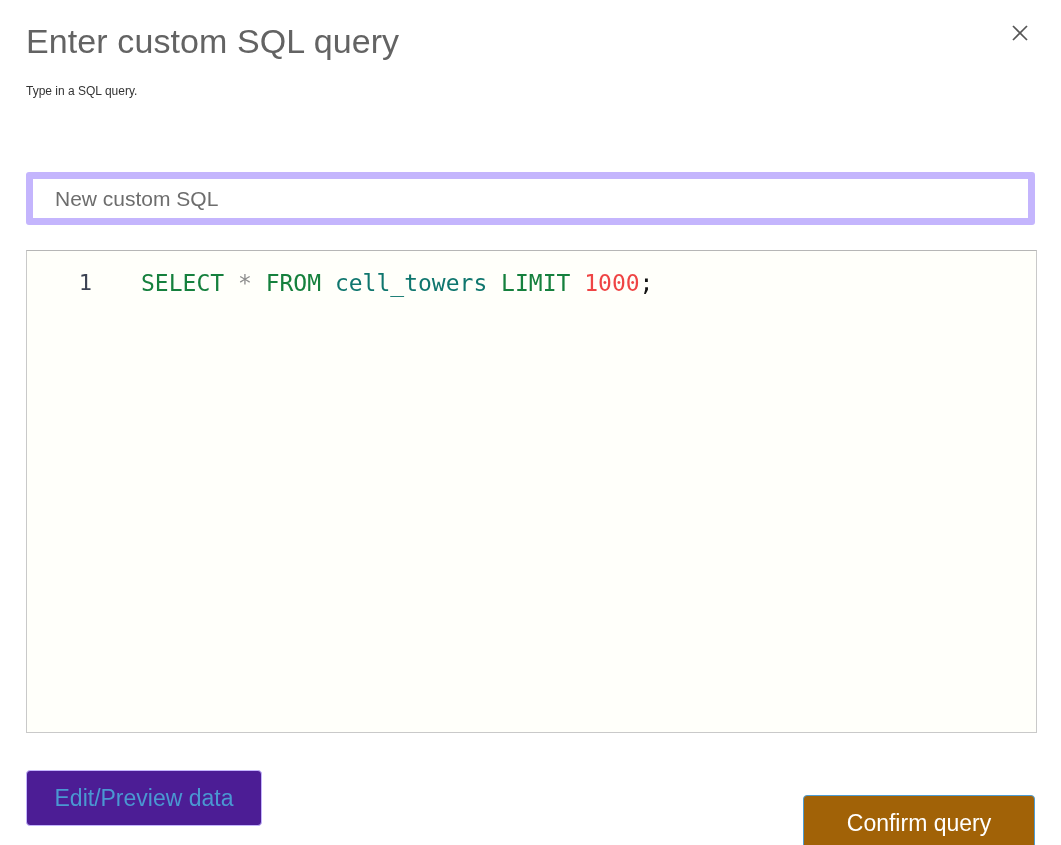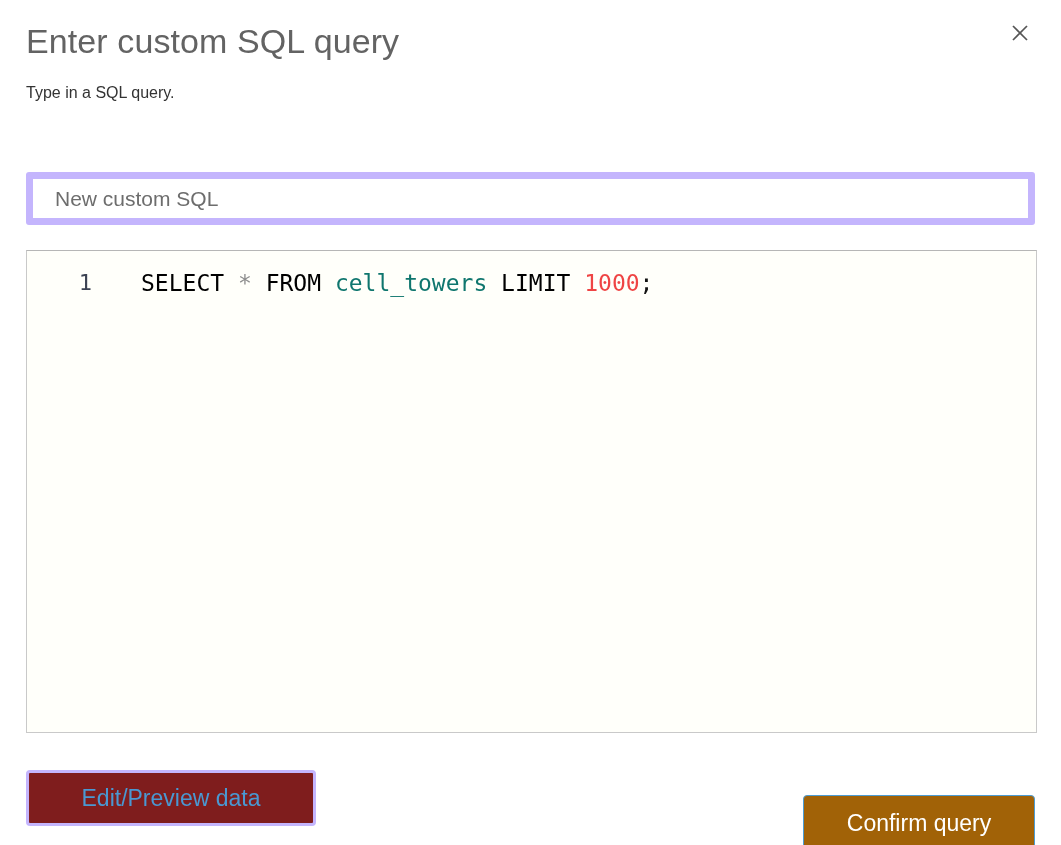--- a/index.html
+++ b/index.html
@@ -42,21 +42,21 @@
     background: transparent;
     border: none;
     padding: 0;
   }
   .close-btn svg { display: block; }
 
   .dialog-subtitle {
     position: absolute;
     left: 26px;
     top: 84px;
-    font-size: 16px;
+    font-size: 12px;
     font-weight: 400;
     color: #333333;
     white-space: nowrap;
   }
 
   
   .name-input {
     position: absolute;
     left: 26px;
     top: 172px;
@@ -105,21 +105,21 @@
     text-align: right;
     color: #3b4252;
     font-family: "DejaVu Sans Mono", "Liberation Mono", monospace;
     font-size: 22px;
     user-select: none;
   }
   .code-text {
     margin-left: 49px;
     white-space: pre;
   }
-  .tok-keyword  { color: #000000; text-align: right; }
+  .tok-keyword  { color: #15803d; text-align: right; }
   .tok-operator { color: #8d8d8d; }
   .tok-ident    { color: #0f766e; }
   .tok-number   { color: #ef4444; }
   .tok-punct    { color: #111111; }
   .caret-area { position: absolute; inset: 0; cursor: text; }
 
   
   .btn {
     position: absolute;
     box-sizing: border-box;
@@ -130,23 +130,23 @@
     font-weight: 400;
     display: flex;
     align-items: center;
     justify-content: center;
     cursor: pointer;
     padding: 0;
   }
   .btn-secondary {
     left: 26px;
     top: 770px;
-    width: 290px;
-    background: #7f1d1d;
-    border: 3px solid #c4b5fd;
+    width: 236px;
+    background: #4c1d95;
+    border: 1px solid #c4b5fd;
     color: #4a98d2;
   }
   .btn-primary {
     right: 26px;
     top: 770px;
     width: 232px;
     background: #a16207;
     border: 1px solid #4d9cd3;
     color: #ffffff;
     margin-top: 25px;

